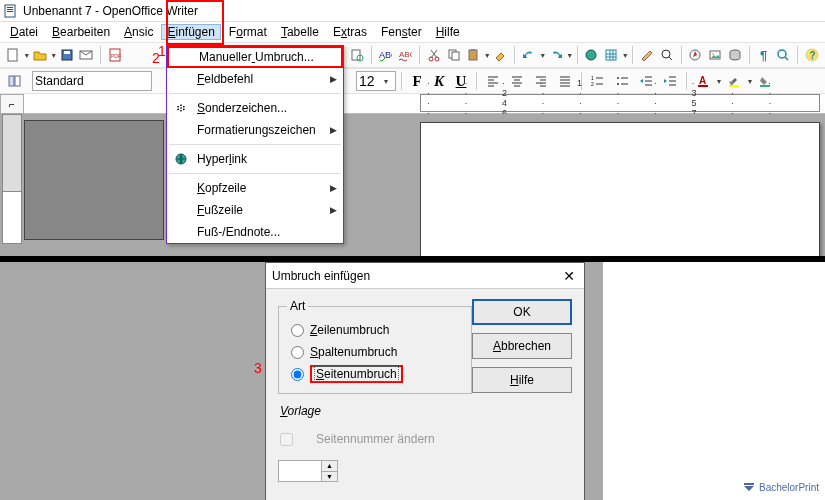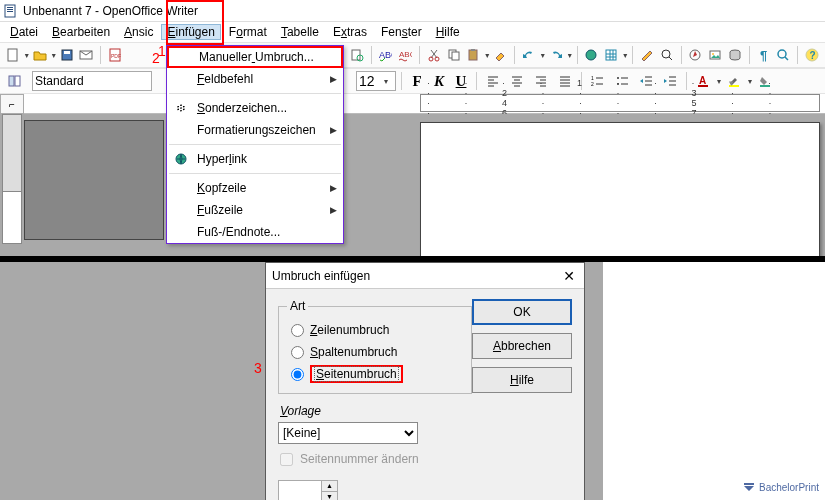--- a/index.html
+++ b/index.html
@@ -58,21 +58,21 @@
   .dialog .dlgtitle .x { font-size: 14px; cursor: default; padding: 0 3px; }
   .dialog .dlgbody { display: flex; padding: 10px 12px 18px 12px; }
   .dialog .leftcol { flex: 1; }
   .dialog .rightcol { width: 100px; display: flex; flex-direction: column; gap: 8px; }
   .dialog fieldset { border: 1px solid #bbb; padding: 6px 8px 8px 8px; margin-bottom: 10px; }
   .dialog fieldset legend { font-size: 12px; padding: 0 3px; color: #000; }
   .dialog .radio-row { display: flex; align-items: center; height: 22px; font-size: 12px; gap: 6px; margin-left: 4px; }
   .dialog .radio-row input[type=radio] { width: 13px; height: 13px; }
   .dialog .vorlage-label { font-size: 12px; margin: 4px 0 4px 2px; display:block;font-style:italic; }
   .dialog select { width: 140px; height: 22px; font-size: 12px; border: 1px solid #888; background: #fff; }
-  .dialog .chk-row { display: flex; align-items: center; gap: 7px; font-size: 12px; color: #999; margin-top: 8px; margin-left: 2px; }
+  .dialog .chk-row { display: flex; align-items: center; gap: 23px; font-size: 12px; color: #999; margin-top: 14px; margin-left: 2px; }
   .dialog .chk-row input { width: 13px; height: 13px; }
   .dialog .spinner { width: 60px; height: 22px; border: 1px solid #aaa; background: #fff; margin-top: 14px; display:flex; }
   .dialog .spinner .spv { flex:1; }
   .dialog .spinner .sparrows { width:16px; border-left:1px solid #aaa; display:flex; flex-direction:column; }
   .dialog .spinner .sparrows span { flex:1; font-size:7px; display:flex; align-items:center; justify-content:center; background:#eee; border-bottom:1px solid #aaa; }
   .dialog .spinner .sparrows span:last-child { border-bottom:none; }
   .dlgbtn { height: 26px; font-size: 12px; background: #e9e9e9; border: 1px solid #888; cursor: default; }
   .dlgbtn.primary { border: 2px solid #1a5fb4; }
   .radiohl { border: 2px solid #ff0000; padding: 0 2px; display:inline-block; }
   .radiohlouter { display:inline-flex; align-items:center; }
@@ -448,23 +448,20 @@
           <span><u>S</u>paltenumbruch</span>
         </label>
         <label class="radio-row">
           <input type="radio" name="art" checked="" style="">
           <span class="radiohlouter">
               <span class="radiohl"><span style="border:1px dotted #666; padding:0 1px;"><u>S</u>eitenumbruch</span></span>
             </span>
         </label>
       </fieldset>
       <span class="vorlage-label"><u>V</u>orlage</span>
-      <select>
-        <option>[Keine]</option>
-      </select>
       <label class="chk-row">
         <input type="checkbox" disabled="" style="">
         <span>Seitennummer ändern</span>
       </label>
       <div class="spinner">
         <div class="spv"></div>
         <div class="sparrows">
             <span>▲</span>
             <span>▼</span>
           </div>

